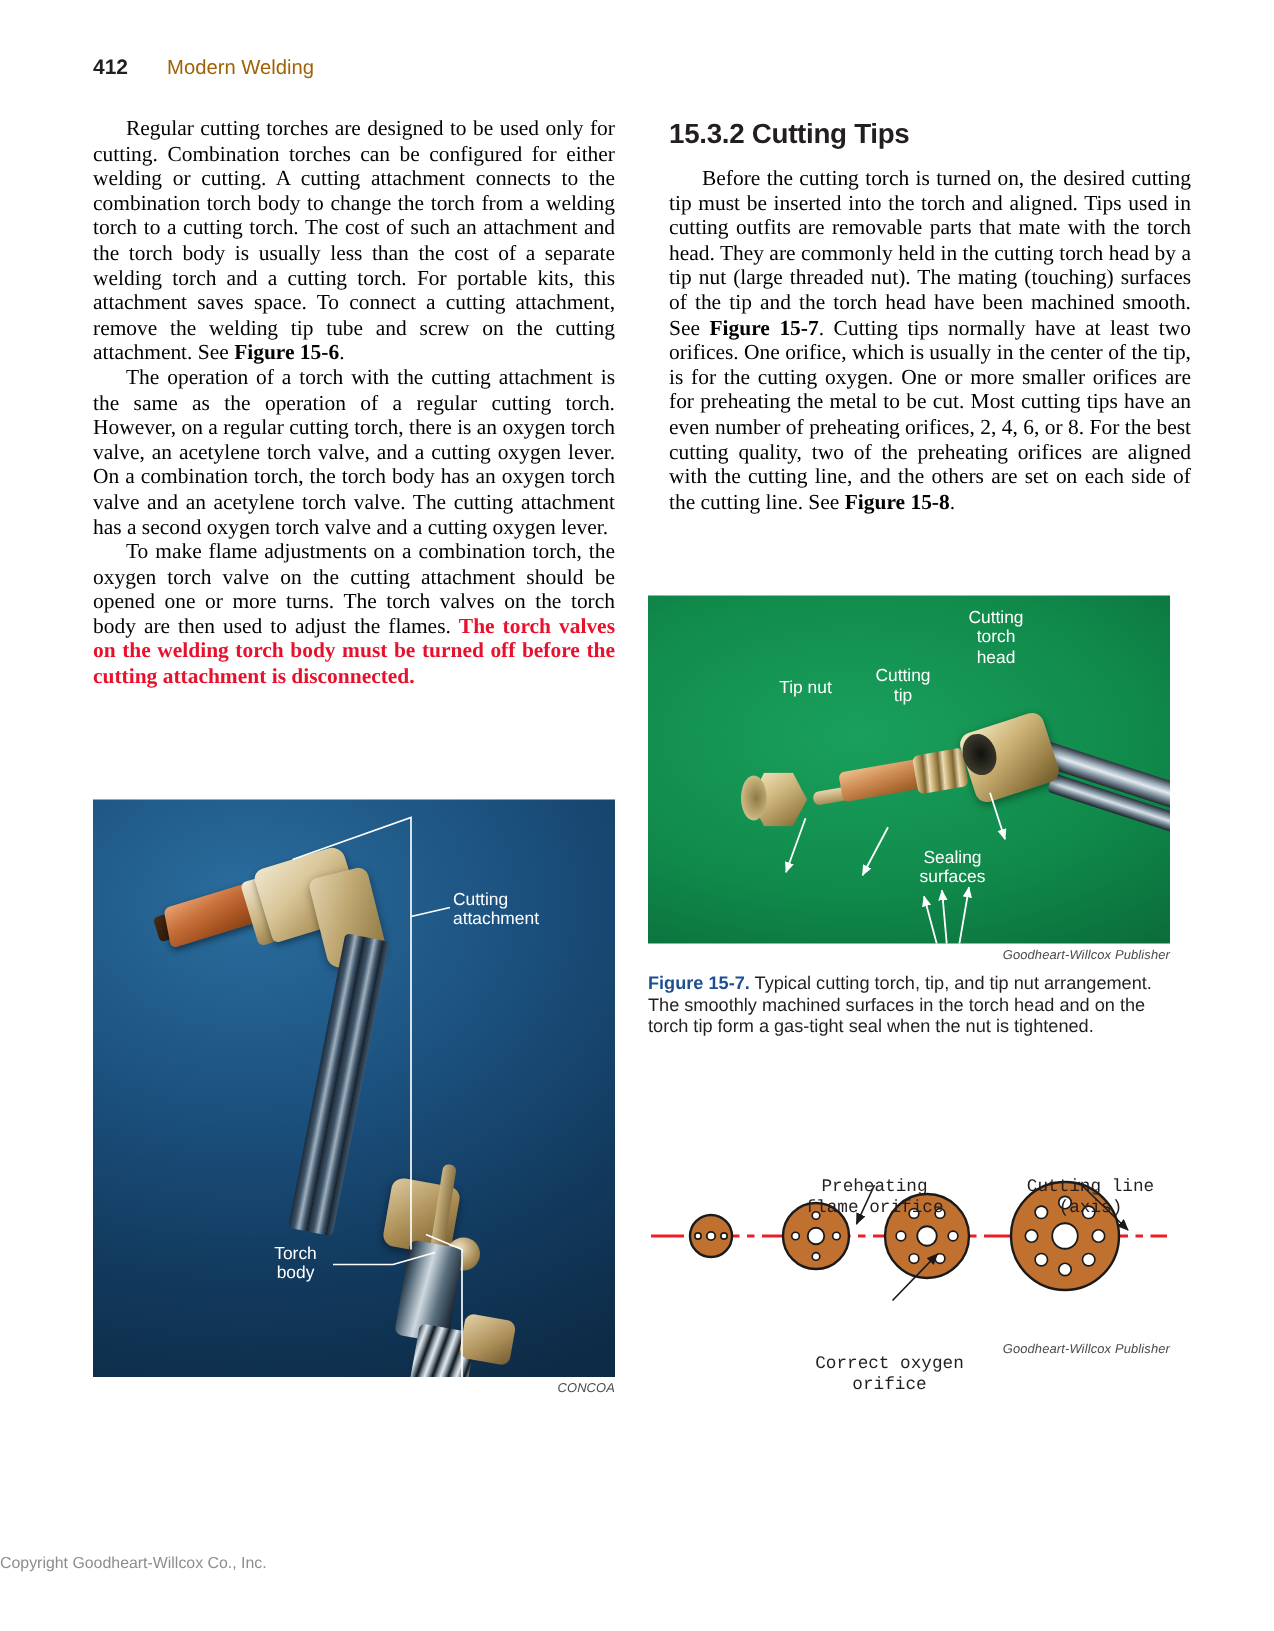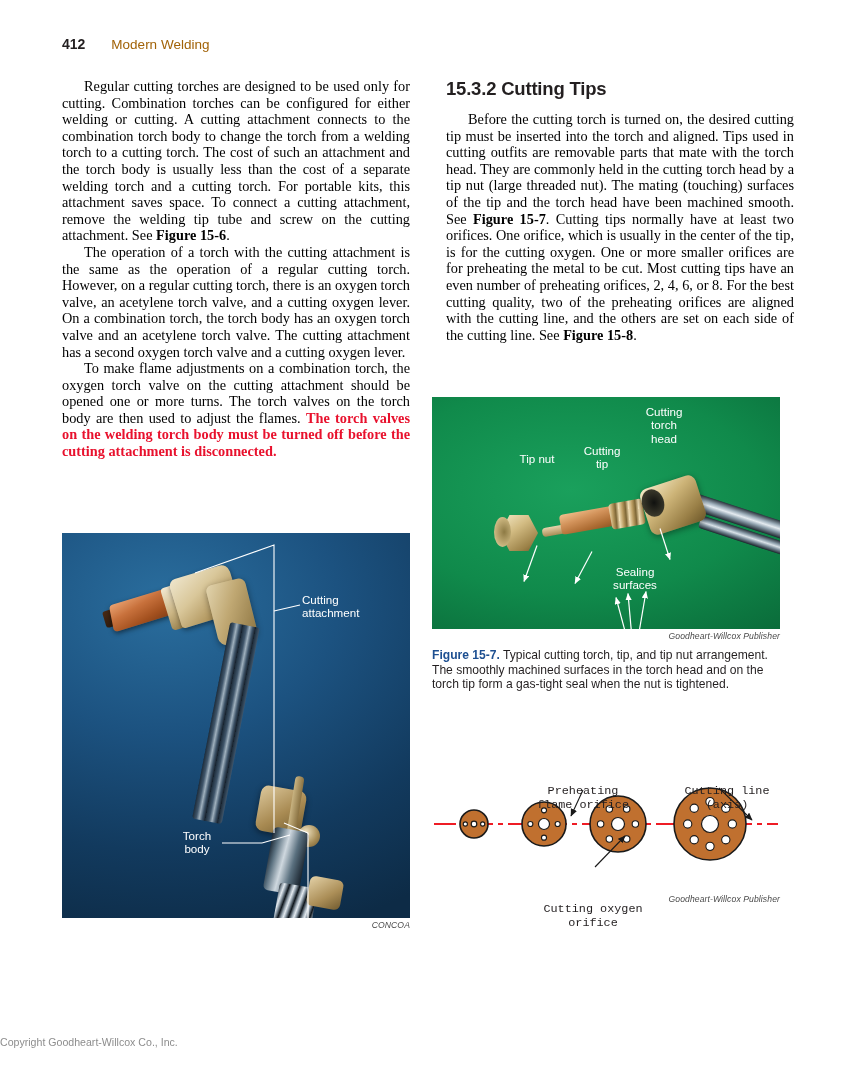--- a/index.html
+++ b/index.html
@@ -502,21 +502,21 @@
 
       <div class="d-label" style="left:96px; top:6px; width:110px;">
         <div>Preheating</div>
         <div>flame orifice</div>
       </div>
       <div class="d-label" style="left:246px; top:6px; width:98px;">
         <div>Cutting line</div>
         <div>(axis)</div>
       </div>
       <div class="d-label" style="left:96px; top:124px; width:130px;">
-        <div>Cutting oxygen</div>
+        <div>Correct oxygen</div>
         <div>orifice</div>
       </div>
     </div>
 
     <div class="credit">Goodheart-Willcox Publisher</div>
   </div>
 
   <div class="footer">Copyright Goodheart-Willcox Co., Inc.</div>
 
 </div>

